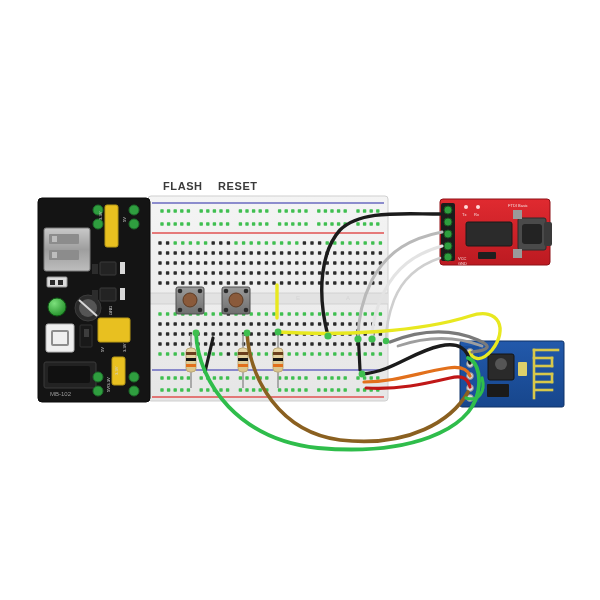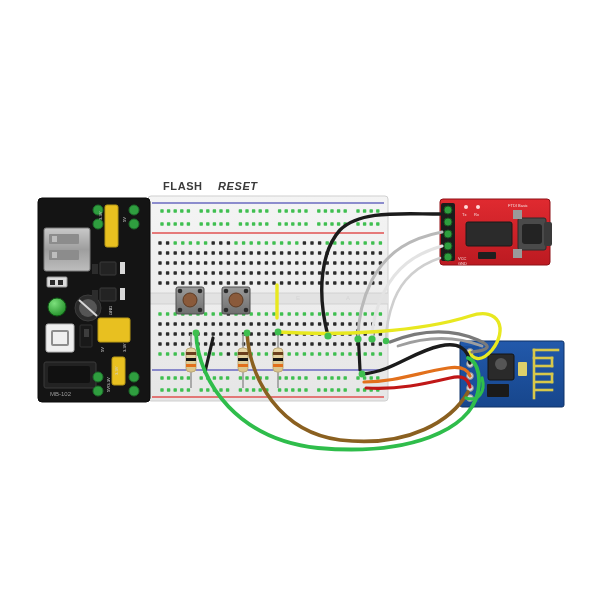--- a/index.html
+++ b/index.html
@@ -5,21 +5,21 @@
 <style>
   html,body{margin:0;padding:0;background:#ffffff;}
   body{width:600px;height:600px;overflow:hidden;
        font-family:"Liberation Sans", sans-serif;}
   #stage{position:relative;width:600px;height:600px;background:#ffffff;}
   svg#scene{position:absolute;left:0;top:0;width:600px;height:600px;display:block;}
   .lbl{position:absolute;font-family:"Liberation Sans", sans-serif;
        font-size:11px;font-weight:bold;color:#3a3a3a;letter-spacing:.6px;
        white-space:nowrap;}
   #lbl-flash{left:163px;top:180px;text-align:center;}
-  #lbl-reset{left:218px;top:180px;font-style:italic;}
+  #lbl-reset{left:218px;top:180px;}
 </style>
 </head>
 <body>
 
 <div id="stage">
 
   <svg id="scene" viewBox="0 0 600 600">
     <defs>
       <linearGradient id="usbg" x1="0" y1="0" x2="0" y2="1">
         <stop offset="0" stop-color="#c9c9c9"></stop>

